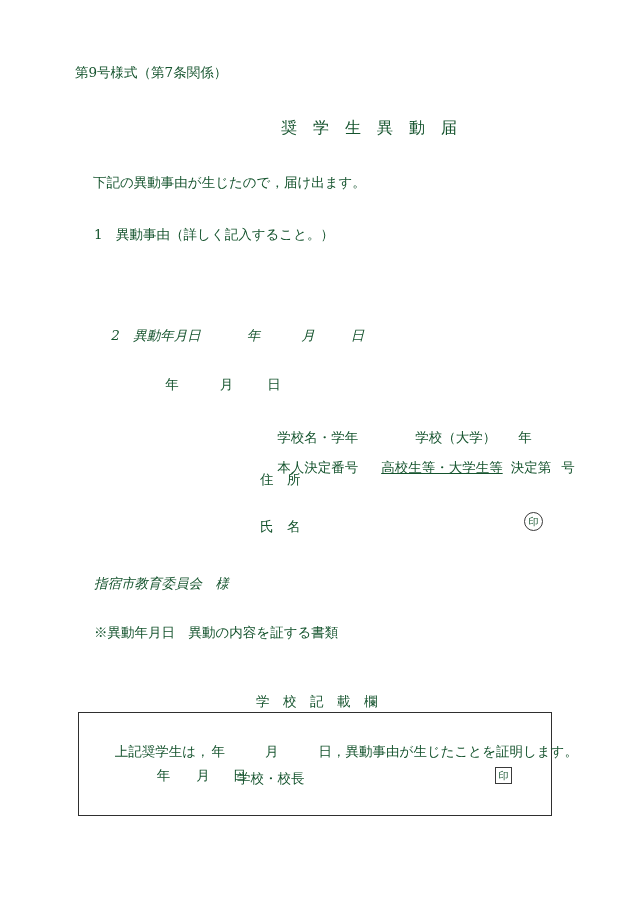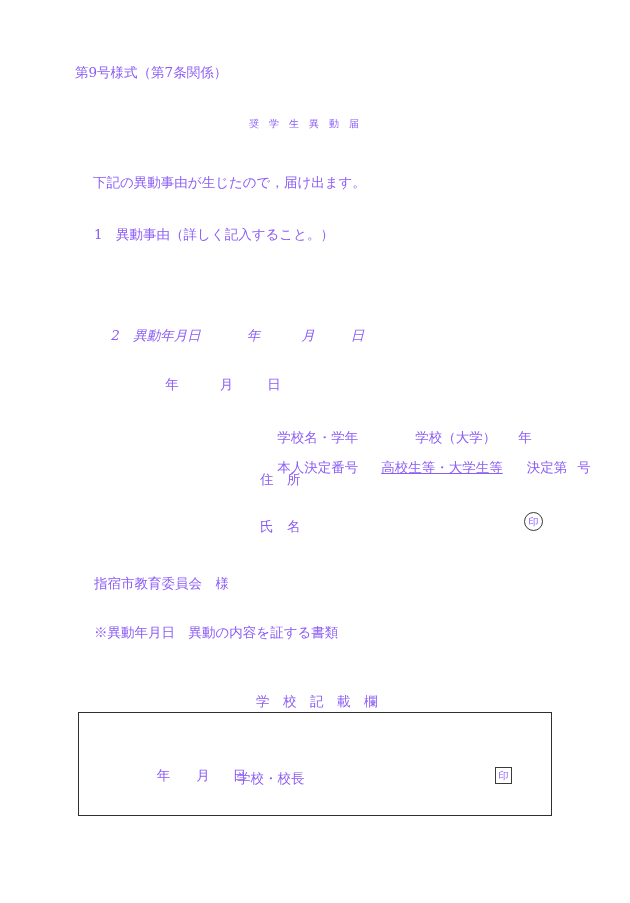--- a/index.html
+++ b/index.html
@@ -2,26 +2,26 @@
 <html><head>
 <meta charset="utf-8">
 <style>
   html, body { margin: 0; padding: 0; background: #ffffff; }
   .page {
     position: relative;
     width: 630px;
     height: 903px;
     background: #ffffff;
     font-family: "DejaVu Serif", "Liberation Serif", serif;
-    color: #8b5cf6;
+    color: #14532d;
     font-size: 13.5px;
     overflow: hidden;
   }
   .line { position: absolute; white-space: pre; line-height: 1.25; }
-  .title-line { font-size: 10px; }
+  .title-line { font-size: 16px; margin-left: 32px; }
   .seal-circle {
     position: absolute;
     display: inline-flex;
     align-items: center;
     justify-content: center;
     width: 17px; height: 17px;
     border: 1px solid #3a3a3a;
     border-radius: 50%;
     font-size: 10px;
     line-height: 1;
@@ -64,38 +64,41 @@
 
   <div class="line" style="left:148px; top:359px;">
     <span>年</span><span style="margin-left:41px;">月</span><span style="margin-left:34px;">日</span>
   </div>
 
   <div class="line" style="left:260px; top:412px;">
     <span>学校名・学年</span><span style="margin-left:57px;">学校（大学）</span><span style="margin-left:22px;">年</span>
   </div>
 
   <div class="line" style="left:260px; top:442px;">
-    <span>本人決定番号</span><span style="margin-left:23px;text-decoration:underline;">高校生等・大学生等</span><span style="margin-left:24px;text-align:right;">決定第</span><span style="margin-left:10px;">号</span>
+    <span>本人決定番号</span><span style="margin-left:23px;text-decoration:underline;">高校生等・大学生等</span><span style="margin-left:8px;text-align:right;">決定第</span><span style="margin-left:10px;">号</span>
   </div>
 
   <div class="line" style="left:260px; top:471px;">住　所</div>
 
   <div class="line" style="left:260px; top:518px;">氏　名</div>
 
   <span class="seal-circle" style="left:524px; top:512px;">印</span>
 
-  <div class="line" style="left:94px; top:575px;">指宿市教育委員会　様</div>
+  <div class="line" style="left:94px; top:575px;font-style:italic;">指宿市教育委員会　様</div>
 
   <div class="line" style="left:94px; top:624px;">※異動年月日　異動の内容を証する書類</div>
 
 
   <div class="line" style="left:256px; top:693px;">学　校　記　載　欄</div>
 
   <div class="school-box">
 
+    <div class="box-line" style="left:10px; top:13px;">
+      <span>上記奨学生は，</span><span style="margin-left:2px;">年</span><span style="margin-left:40px;">月</span><span style="margin-left:40px;">日</span><span>，異動事由が生じたことを証明します。</span>
+    </div>
 
     <div class="box-line" style="left:52px; top:37px;">
       <span>年</span><span style="margin-left:26px;">月</span><span style="margin-left:23px;">日</span>
     </div>
 
     <div class="box-line" style="left:158px; top:57px;">学校・校長</div>
 
     <span class="seal-square" style="left:416px; top:54px;">印</span>
 
   </div>

